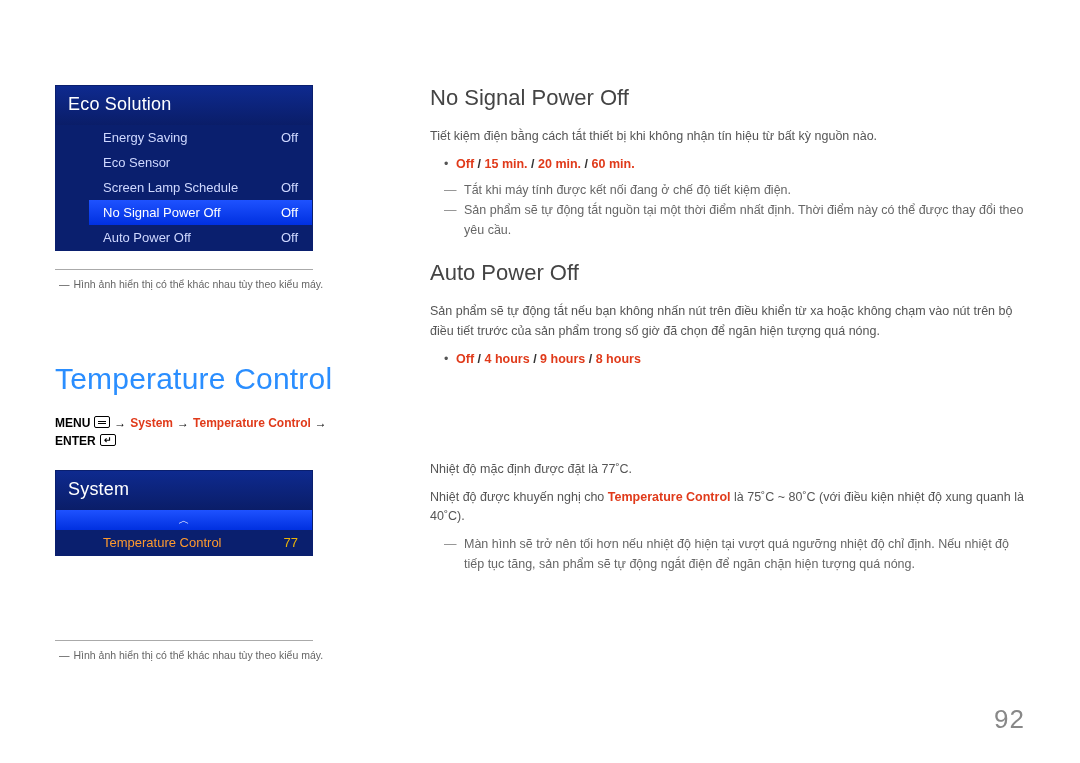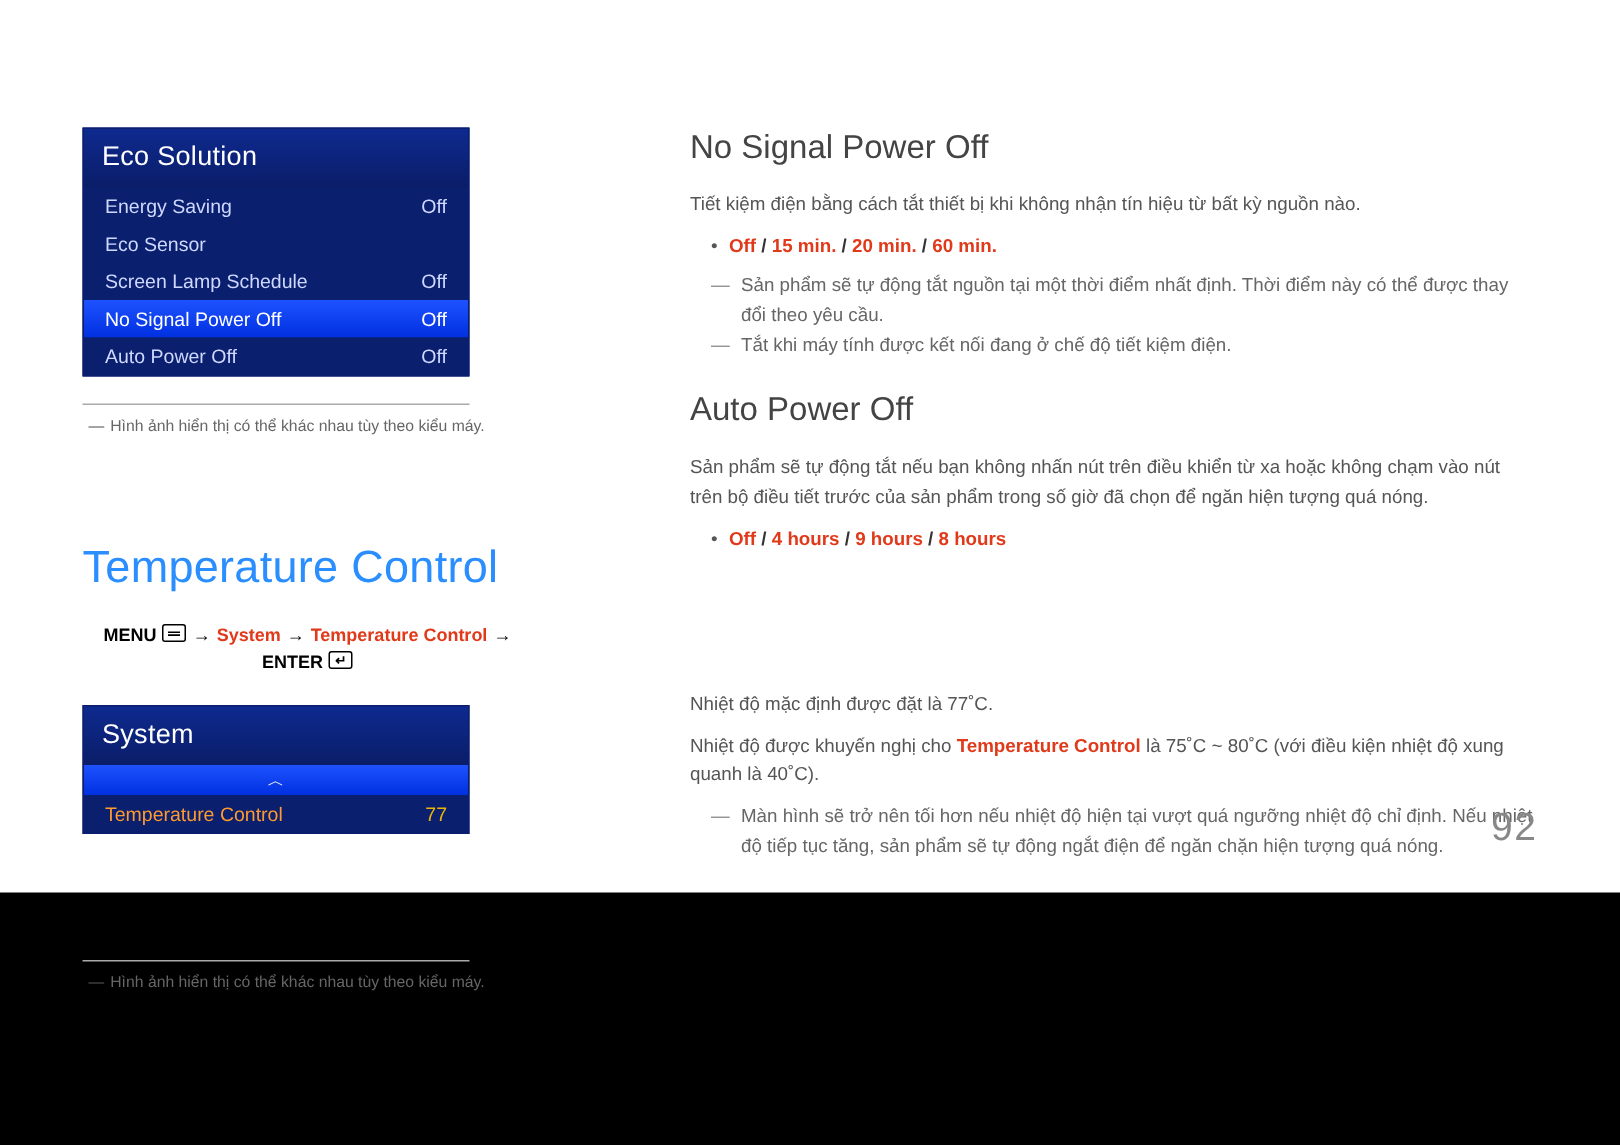--- a/index.html
+++ b/index.html
@@ -7,25 +7,25 @@
     width: 1080px;
     height: 763px;
     background: #000;
     font-family: Arial, Helvetica, sans-serif;
     color: #333;
     position: relative;
   }
   .page {
     position: absolute;
     left: 0; top: 0;
-    width: 1080px; height: 595px;
+    width: 1080px; height: 763px;
     background: #fff;
     padding: 85px 55px 40px 55px;
     display: flex;
-    gap: 105px;
+    gap: 75px;
   }
   .left-col {
     width: 300px;
     flex-shrink: 0;
   }
   .right-col {
     flex: 1;
     padding-top: 0;
   }
 
@@ -46,20 +46,21 @@
   }
   .osd-row {
     display: flex;
     justify-content: space-between;
     align-items: flex-start;
     padding: 5px 14px 5px 14px;
     font-size: 13px;
     color: #cfd8ff;
     background: #0a1f6e;
     min-height: 24px;
+    margin-left: 33px;
   }
   .osd-row.highlight {
     background: linear-gradient(to bottom, #1e52ff 0%, #0030e0 100%);
     color: #fff;
   }
   .osd-row.orange .osd-label { color: #ff9a2e; }
   .osd-row.orange .osd-val { color: #eab308; }
   .osd-top-arrow {
     background: linear-gradient(to bottom, #1e52ff 0%, #0030e0 100%);
     height: 20px;
@@ -98,21 +99,20 @@
 
   .breadcrumb {
     font-size: 12px;
     font-weight: bold;
     color: #000;
     margin-bottom: 22px;
     display:flex;
     flex-wrap:wrap;
     gap:4px;
     align-items:center;
-    justify-content:center;
   }
   .breadcrumb .bc-red { color: #e03a1a; font-weight: bold; }
   .menu-icon, .enter-icon {
     display: inline-flex;
     align-items: center;
     justify-content: center;
     border: 1.2px solid #000;
     border-radius: 2px;
     height: 12px;
     width: 16px;
@@ -280,22 +280,22 @@
         <span class="red-bold">Off</span>
         <span class="option-sep"> / </span>
         <span class="red-bold">15 min.</span>
         <span class="option-sep"> / </span>
         <span class="red-bold">20 min.</span>
         <span class="option-sep"> / </span>
         <span class="red-bold">60 min.</span>
       </li>
     </ul>
     <ul class="note-list">
+      <li>Tắt khi máy tính được kết nối đang ở chế độ tiết kiệm điện.</li>
       <li>Sản phẩm sẽ tự động tắt nguồn tại một thời điểm nhất định. Thời điểm này có thể được thay đổi theo yêu cầu.</li>
-      <li>Tắt khi máy tính được kết nối đang ở chế độ tiết kiệm điện.</li>
     </ul>
 
     <h2 class="r-heading second">Auto Power Off</h2>
     <p class="r-para">Sản phẩm sẽ tự động tắt nếu bạn không nhấn nút trên điều khiển từ xa hoặc không chạm vào nút trên bộ điều tiết trước của sản phẩm trong số giờ đã chọn để ngăn hiện tượng quá nóng.</p>
     <ul class="bullet-list">
       <li>
         <span class="red-bold">Off</span>
         <span class="option-sep"> / </span>
         <span class="red-bold">4 hours</span>
         <span class="option-sep"> / </span>

